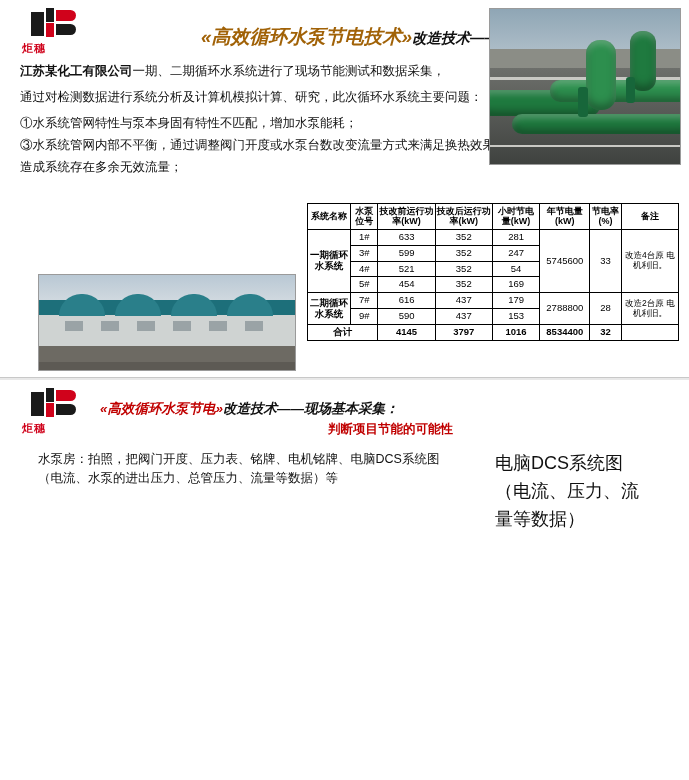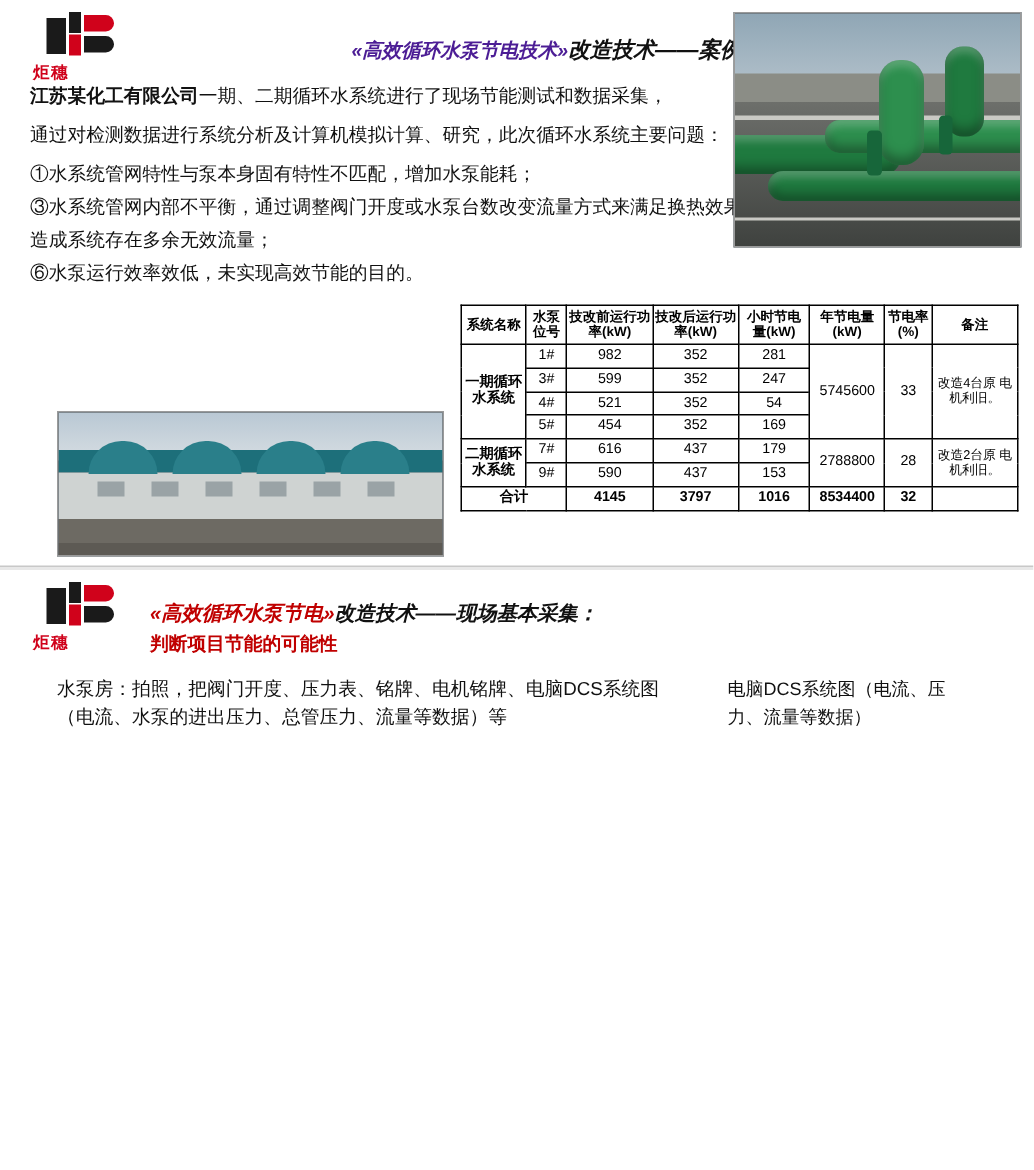--- a/index.html
+++ b/index.html
@@ -68,24 +68,24 @@
   }
 
   
   .title-row {
     text-align: center;
     padding-top: 18px;
     padding-left: 40px;
   }
   .title-main {
     display: inline-block;
-    font-size: 13px;
+    font-size: 19px;
     font-weight: bold;
     font-style: italic;
-    color: #4c1d95;
+    color: #a16207;
   }
   .title-tail {
     display: inline-block;
     font-size: 14.5px;
     font-weight: bold;
     font-style: italic;
     color: #111;
   }
 
   .lead {
@@ -185,36 +185,37 @@
   }
   .b-title-tail {
     font-weight: bold; font-style: italic; color: #111;
   }
   .b-sub {
     padding-left: 92px;
     margin-top: 3px;
     font-size: 12.5px;
     font-weight: bold;
     color: #c00000;
+    text-align: center;
   }
   .b-body {
     margin-top: 12px;
     padding-left: 30px;
     font-size: 12.5px;
     line-height: 1.55;
     position: relative;
   }
   .b-body .l1 { display:block; }
   .b-body .l2 { display:block; }
   .b-right-note {
     position: absolute;
-    right: 36px;
+    right: 26px;
     top: 0;
     width: 160px;
-    font-size: 12px;
+    font-size: 18px;
     line-height: 1.55;
   }
 
   
   .g { position:absolute; }
 </style>
 </head>
 <body>
 
 <div class="slide slide-top">
@@ -236,21 +237,20 @@
 
   <div class="lead">
     <b>江苏某化工有限公司</b><span>一期、二期循环水系统进行了现场节能测试和数据采集，</span>
   </div>
 
   <div class="para">通过对检测数据进行系统分析及计算机模拟计算、研究，此次循环水系统主要问题：</div>
 
   <div class="items">
     <span class="it wide">①水系统管网特性与泵本身固有特性不匹配，增加水泵能耗；</span>
     <span class="it wide">③水系统管网内部不平衡，通过调整阀门开度或水泵台数改变流量方式来满足换热效果，增加水泵能耗的同时造成系统存在多余无效流量；</span>
-    <span class="it narrow">⑥水泵运行效率效低，未实现高效节能的目的。</span>
   </div>
 
   <div class="photo photo-pipes">
     <div class="pp-sky g"></div>
     <div class="pp-wall g"></div>
     <div class="pp-ground g"></div>
     <div class="pp-rail g" style="left:0;top:44%;width:100%;height:3px;"></div>
     <div class="pp-pipe g" style="left:-10px;top:52%;width:120px;height:26px;"></div>
     <div class="pp-pipe b g" style="left:60px;top:46%;width:150px;height:22px;"></div>
     <div class="pp-pipe g" style="left:22px;top:68%;width:180px;height:20px;"></div>
@@ -271,21 +271,21 @@
         <th>小时节电量(kW)</th>
         <th>年节电量(kW)</th>
         <th>节电率(%)</th>
         <th>备注</th>
       </tr>
     </thead>
     <tbody>
       <tr>
         <td class="lbl" rowspan="4">一期循环水系统</td>
         <td>1#</td>
-        <td>982</td>
+        <td>633</td>
         <td>352</td>
         <td>281</td>
         <td rowspan="4">5745600</td>
         <td rowspan="4">33</td>
         <td class="note" rowspan="4">改造4台原 电 机利旧。</td>
       </tr>
       <tr>
         <td>3#</td>
         <td>599</td>
         <td>352</td>

